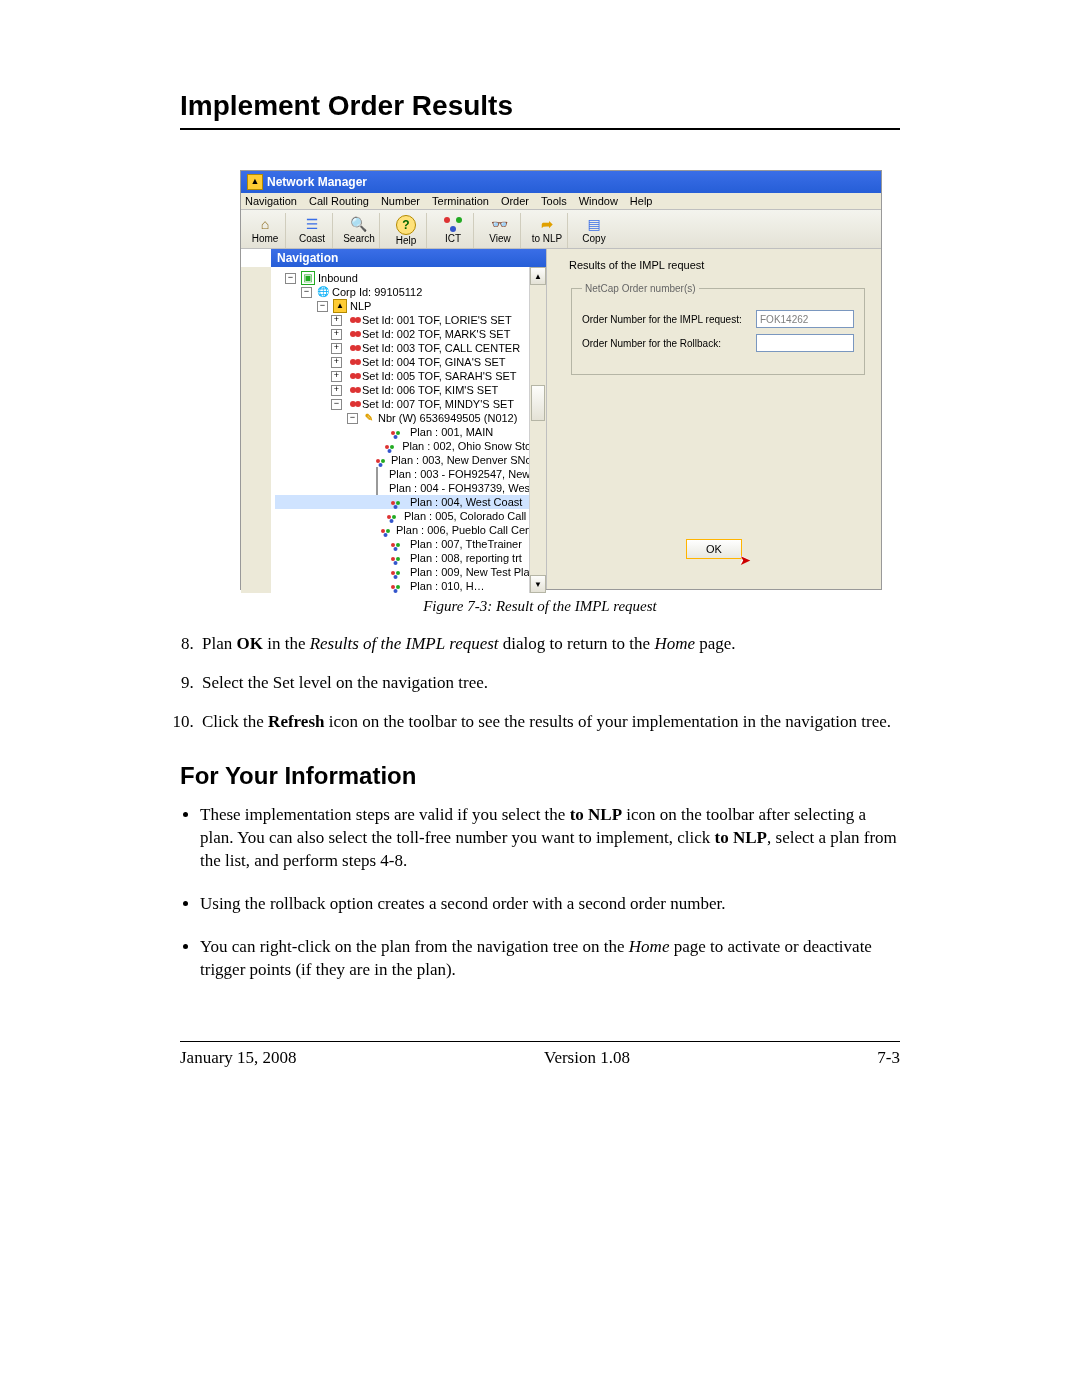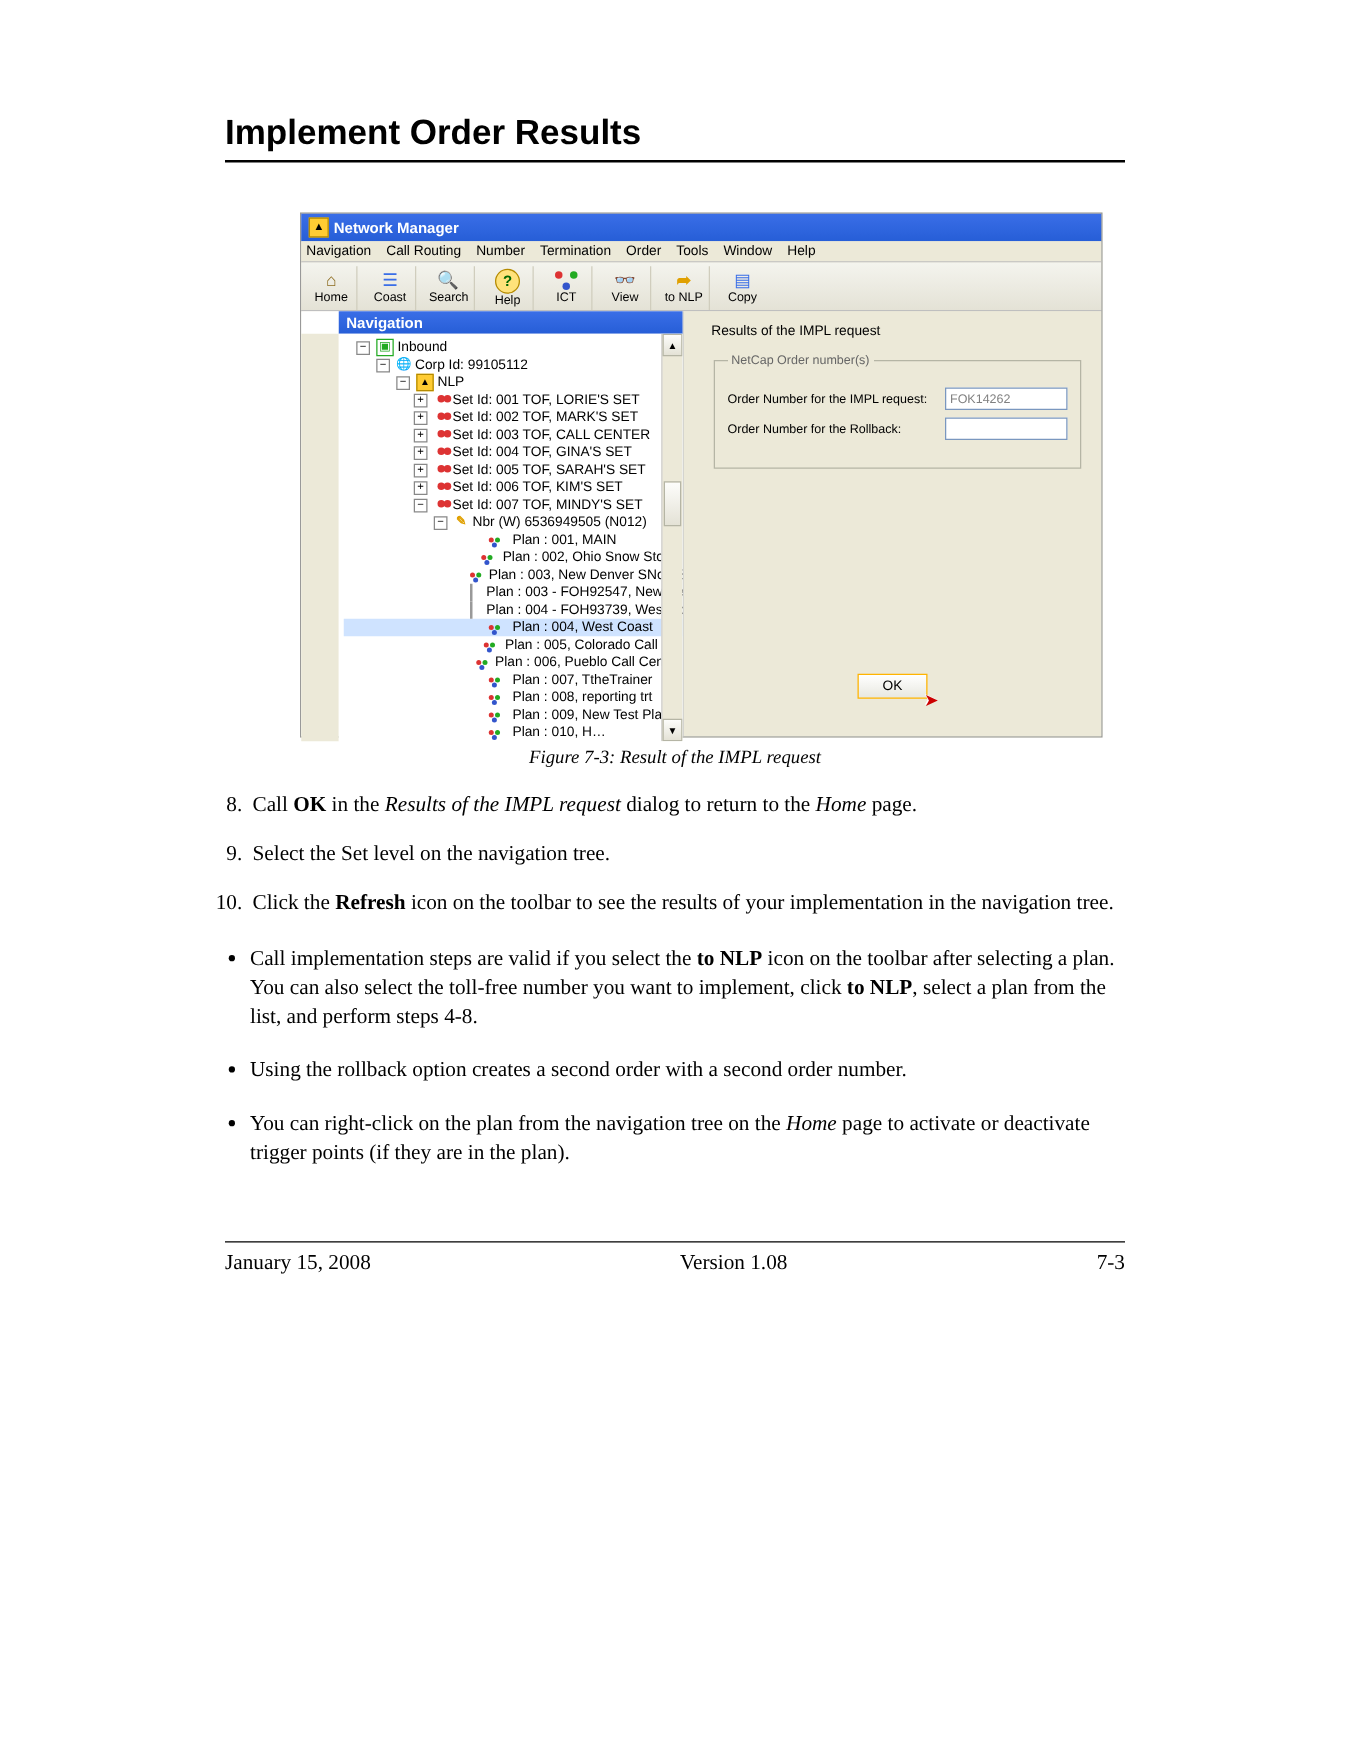--- a/index.html
+++ b/index.html
@@ -537,32 +537,33 @@
           </div>
         </div>
       </div>
     </div>
   </div>
 
   <div class="figcaption">Figure 7-3:   Result of the IMPL request</div>
 
   <ol class="steps" start="8">
     <li>
-      <span>Call </span><span class="bold">OK</span><span> in the </span><span class="ital">Results of the IMPL request</span><span> dialog to return to the </span><span class="ital">Home</span><span> page.</span>
+      <span>Plan </span><span class="bold">OK</span><span> in the </span><span class="ital">Results of the IMPL request</span><span> dialog to return to the </span><span class="ital">Home</span><span> page.</span>
     </li>
     <li>Select the Set level on the navigation tree.</li>
     <li>
       <span>Click the </span><span class="bold">Refresh</span><span> icon on the toolbar to see the results of your implementation in the navigation tree.</span>
     </li>
   </ol>
 
+  <h2 class="fyi">For Your Information</h2>
 
   <ul class="bullets">
     <li>
-      <span>Call implementation steps are valid if you select the </span><span class="bold">to NLP</span><span> icon on the toolbar after selecting a plan. You can also select the toll-free number you want to implement, click </span><span class="bold">to NLP</span><span>, select a plan from the list, and perform steps 4-8.</span>
+      <span>These implementation steps are valid if you select the </span><span class="bold">to NLP</span><span> icon on the toolbar after selecting a plan. You can also select the toll-free number you want to implement, click </span><span class="bold">to NLP</span><span>, select a plan from the list, and perform steps 4-8.</span>
     </li>
     <li>Using the rollback option creates a second order with a second order number.</li>
     <li>
       <span>You can right-click on the plan from the navigation tree on the </span><span class="ital">Home</span><span> page to activate or deactivate trigger points (if they are in the plan).</span>
     </li>
   </ul>
 
   <hr class="footer-rule">
   <div class="footer">
     <span>January 15, 2008</span>

